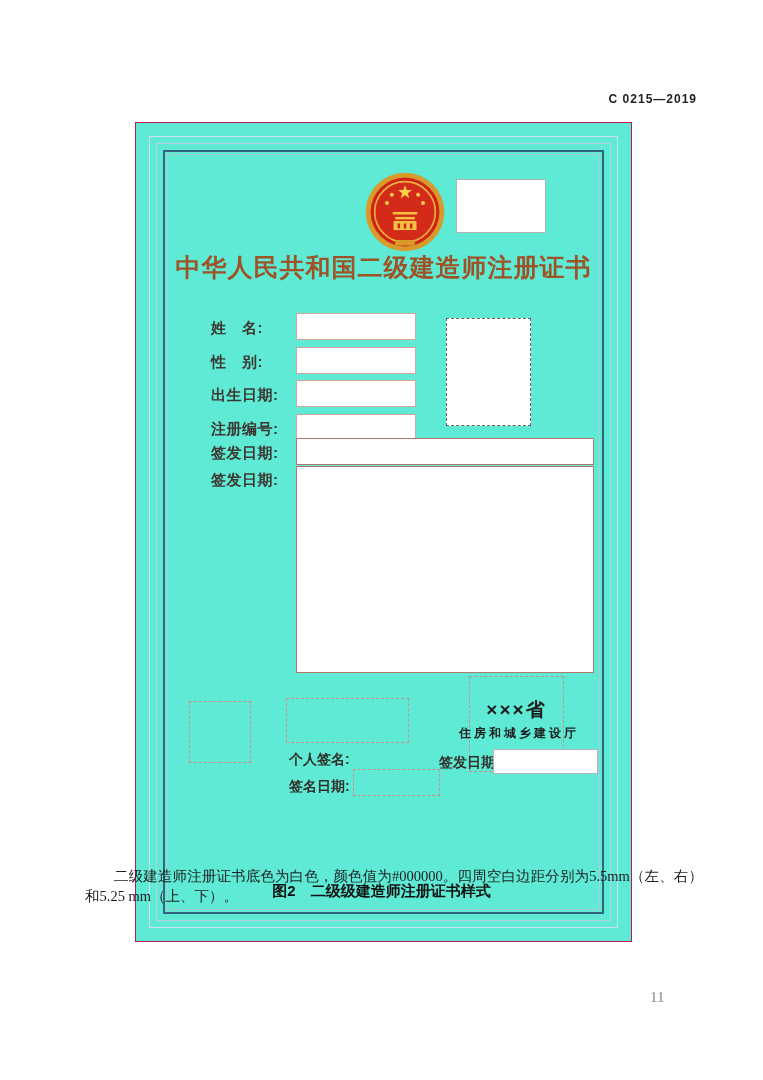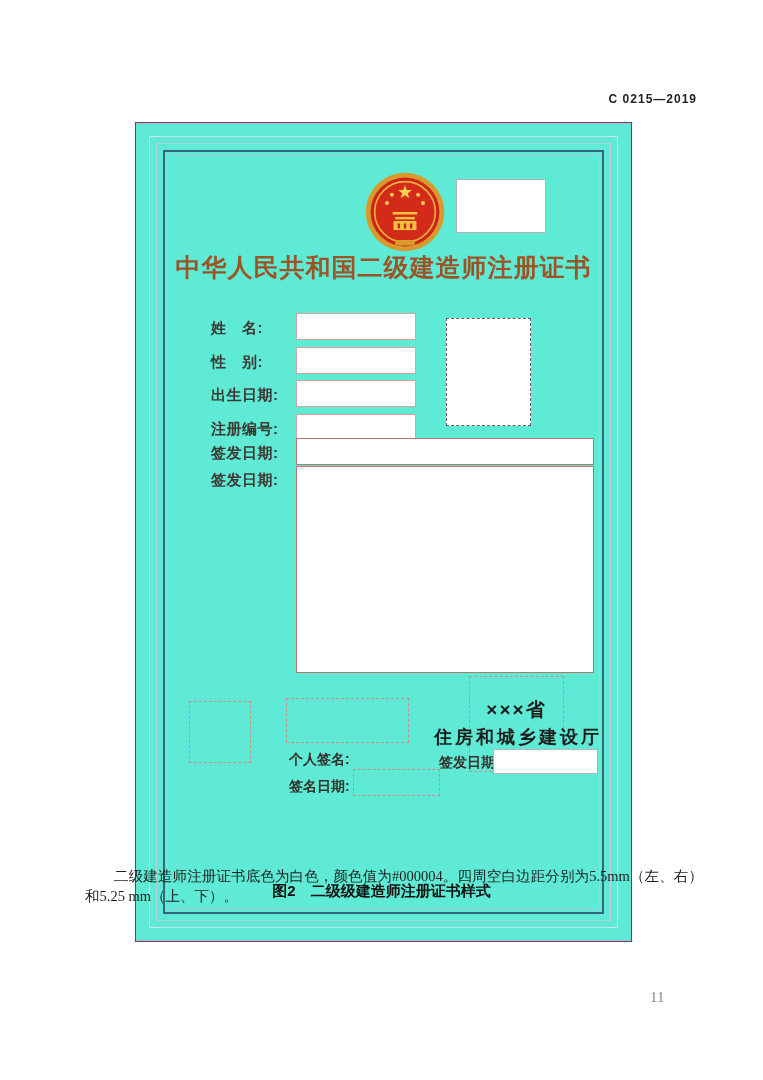--- a/index.html
+++ b/index.html
@@ -47,22 +47,22 @@
             border:1px dashed #cf8f88; }
   .dash-date{ position:absolute; left:217px; top:646px; width:87px; height:27px;
             border:1px dashed #cf8f88; }
   .lbl-sign { position:absolute; left:153px; top:628px; font-size:14px; font-weight:bold; color:#33302c;text-align:right; }
   .lbl-signdate { position:absolute; left:153px; top:655px; font-size:14px; font-weight:bold; color:#33302c; }
 
   .seal-dash { position:absolute; left:333px; top:553px; width:95px; height:96px;
             border:1px dashed #cf8f88; }
   .province { position:absolute; left:318px; top:574px; width:125px; text-align:center;
             font-size:19px; font-weight:bold; color:#1c1c1c; letter-spacing:2px; }
-  .dept { position:absolute; left:298px; top:602px; width:170px; text-align:left;
-            font-size:18px; font-weight:bold; color:#1c1c1c; letter-spacing:3px; white-space:nowrap; }
+  .dept { position:absolute; left:298px; top:602px; width:170px; text-align:center;
+            font-size:12px; font-weight:bold; color:#1c1c1c; letter-spacing:3px; white-space:nowrap; }
   .lbl-issue { position:absolute; left:303px; top:631px; font-size:14px; font-weight:bold; color:#33302c; }
   .issue-box { position:absolute; left:357px; top:626px; width:105px; height:25px;
             border:1px solid #b5b5b5; background:#fff; }
 
   
   .caption { position:absolute; left:0; top:882px; width:763px; text-align:center;
             font-size:15px; font-weight:bold; color:#111;
             font-family:"Liberation Sans", sans-serif; }
   .bodytext { position:absolute; left:85px; top:866px; width:618px;
             font-family:"Liberation Serif","DejaVu Serif",serif;
@@ -137,17 +137,17 @@
     <div class="seal-dash"></div>
     <div class="province">×××省</div>
     <div class="dept">住房和城乡建设厅</div>
     <div class="lbl-issue">签发日期:</div>
     <div class="issue-box"></div>
   </div>
 
   <div class="caption">图2　二级级建造师注册证书样式</div>
 
   <div class="bodytext">
-    <p>二级建造师注册证书底色为白色，颜色值为#000004。四周空白边距分别为5.5mm（左、右）和5.25 mm（上、下）。</p>
+    <p>二级建造师注册证书底色为白色，颜色值为#000000。四周空白边距分别为5.5mm（左、右）和5.25 mm（上、下）。</p>
   </div>
 
   <div class="page-num">11</div>
 </div>
 
 </body></html>

